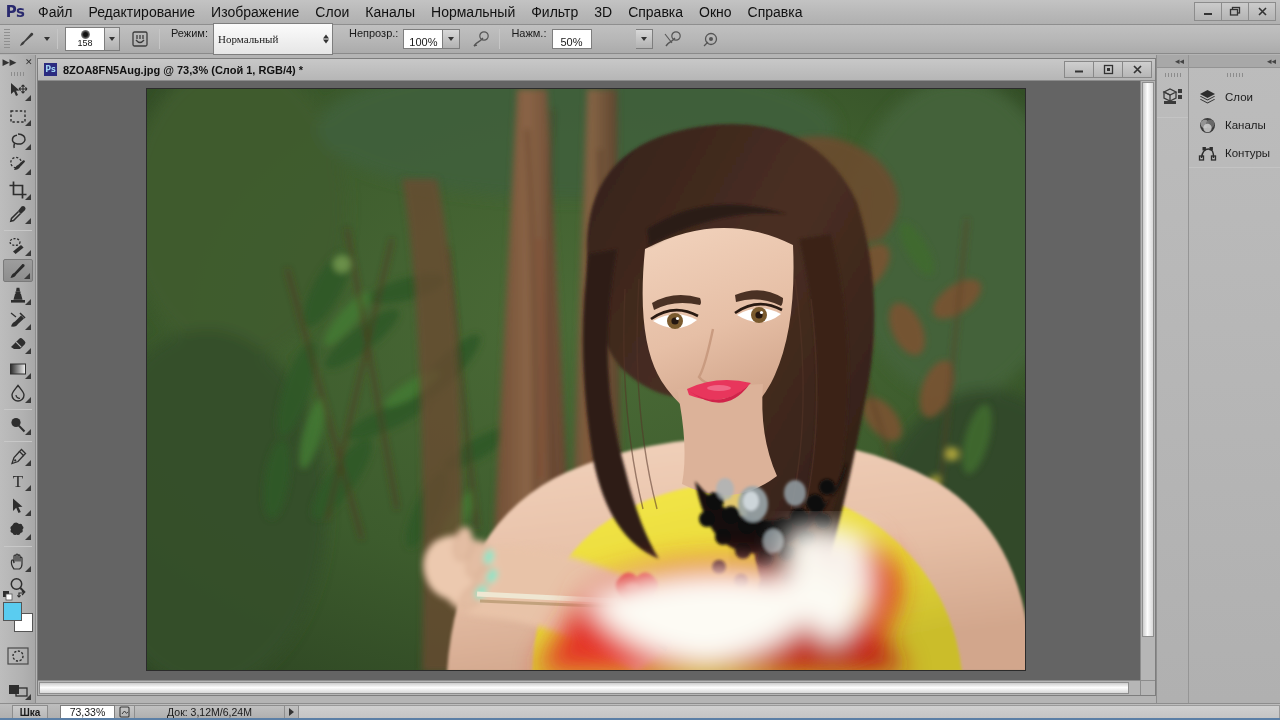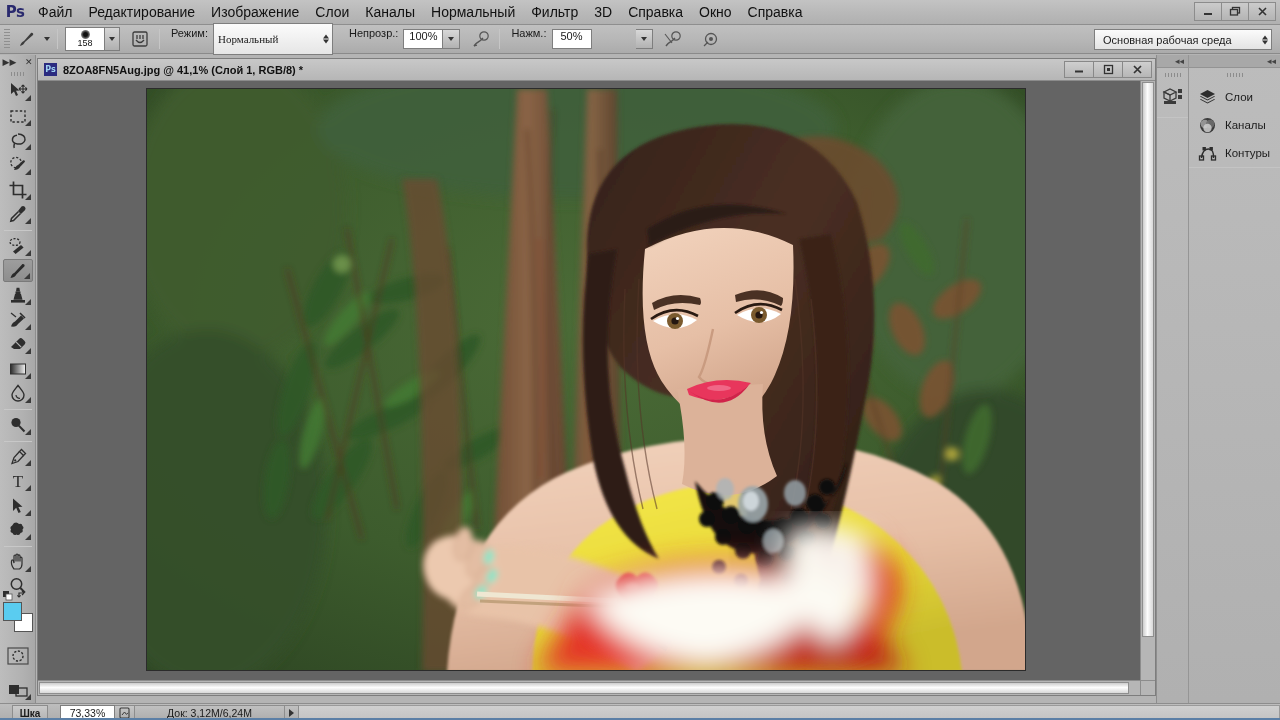--- a/index.html
+++ b/index.html
@@ -86,21 +86,21 @@
   }
   .spin {
     position:absolute; right:3px; top:50%; transform:translateY(-50%);
     display:flex;flex-direction:column; gap:1px;
   }
   .spin i { width:0;height:0;border-left:3px solid transparent;border-right:3px solid transparent; }
   .spin .up { border-bottom:4px solid #333; }
   .spin .dn { border-top:4px solid #333; }
   .numfield {
     width: 40px; height:20px; background:#fff; border:1px solid #7e7e7e;
-    display:flex;align-items:flex-start;justify-content:center;font-size:11px;
+    display:flex;align-items:flex-end;justify-content:center;font-size:11px;
   }
   .numdrop {
     width:17px;height:20px;border:1px solid #7e7e7e;border-left:none;
     background:linear-gradient(to bottom,#d8d8d8,#b2b2b2);
     display:flex;align-items:center;justify-content:center;
   }
   .workspace-sel {
     position:absolute; right:8px; top:4px; width:178px; height:21px;
     background: linear-gradient(to bottom,#fbfbfb,#e3e3e3);
     border:1px solid #7e7e7e; display:flex;align-items:center;padding-left:8px;
@@ -217,21 +217,21 @@
   .panel-tab {
     display:flex; align-items:center; height:28px; padding-left:9px; gap:8px;
   }
   .panel-label { font-size:11.5px; color:#1c1c1c; }
   .dock-sep { height:1px; background:#969696; border-bottom:1px solid #c4c4c4; }
 
   
   .statusbar {
     position:absolute; left:0; bottom:0; width:1280px; height:17px;
     background: linear-gradient(to bottom,#bdbdbd,#aeaeae);
-    border-top:1px solid #8d8d8d; display:flex; align-items:flex-end;
+    border-top:1px solid #8d8d8d; display:flex; align-items:center;
   }
   .status-tab {
     width:36px; height:15px; margin-left:12px;
     background: linear-gradient(to bottom,#cacaca,#b4b4b4);
     border:1px solid #8d8d8d; border-bottom:none;
     display:flex;align-items:center;justify-content:center; font-size:10px; overflow:hidden;
     font-weight:bold;
   }
   .status-zoom {
     width:55px;height:15px;background:#fff;border:1px solid #7e7e7e;
@@ -378,27 +378,20 @@
     </div>
 
     <div class="icon-btn" style="margin-left:14px">
       <svg width="19" height="19" viewBox="0 0 19 19">
         <circle cx="10" cy="9" r="5.5" fill="none" stroke="#555" stroke-width="1.3"></circle>
         <circle cx="10" cy="9" r="2" fill="#555"></circle>
         <path d="M3 16 l4 -4" stroke="#555" stroke-width="1.3"></path>
       </svg>
     </div>
 
-    <div class="workspace-sel">
-      <span>Основная рабочая среда</span>
-      <span class="spin">
-          <i class="up"></i>
-          <i class="dn"></i>
-        </span>
-    </div>
   </div>
 
   <div class="toolbar">
     <div class="tb-head">
       <span>▶▶</span>
       <span>✕</span>
     </div>
     <div class="tb-grip"></div>
 
     <div class="tool">
@@ -582,21 +575,21 @@
         <rect x="2" y="4" width="10" height="9" fill="#2e2e2e"></rect>
         <rect x="9" y="7" width="11" height="8" fill="none" stroke="#2e2e2e" stroke-width="1.3"></rect>
       </svg>
     </div>
   </div>
 
   <div class="docwin">
 
     <div class="doc-title">
       <div class="doc-icon">Ps</div>
-      <div class="doc-title-text">8ZOA8FN5Aug.jpg @ 41,1% (Слой 1, RGB/8) *</div>
+      <div class="doc-title-text">8ZOA8FN5Aug.jpg @ 73,3% (Слой 1, RGB/4) *</div>
       <div class="doc-wincontrols">
         <div class="docbtn">
           <svg width="11" height="9" viewBox="0 0 11 9">
               <rect x="1" y="5.5" width="8" height="2" fill="#333"></rect>
             </svg>
         </div>
         <div class="docbtn">
           <svg width="11" height="11" viewBox="0 0 11 11">
             <rect x="1.5" y="1.5" width="8" height="8" fill="none" stroke="#333" stroke-width="1.3"></rect>
             <rect x="4" y="4" width="3" height="3" fill="#333"></rect>

